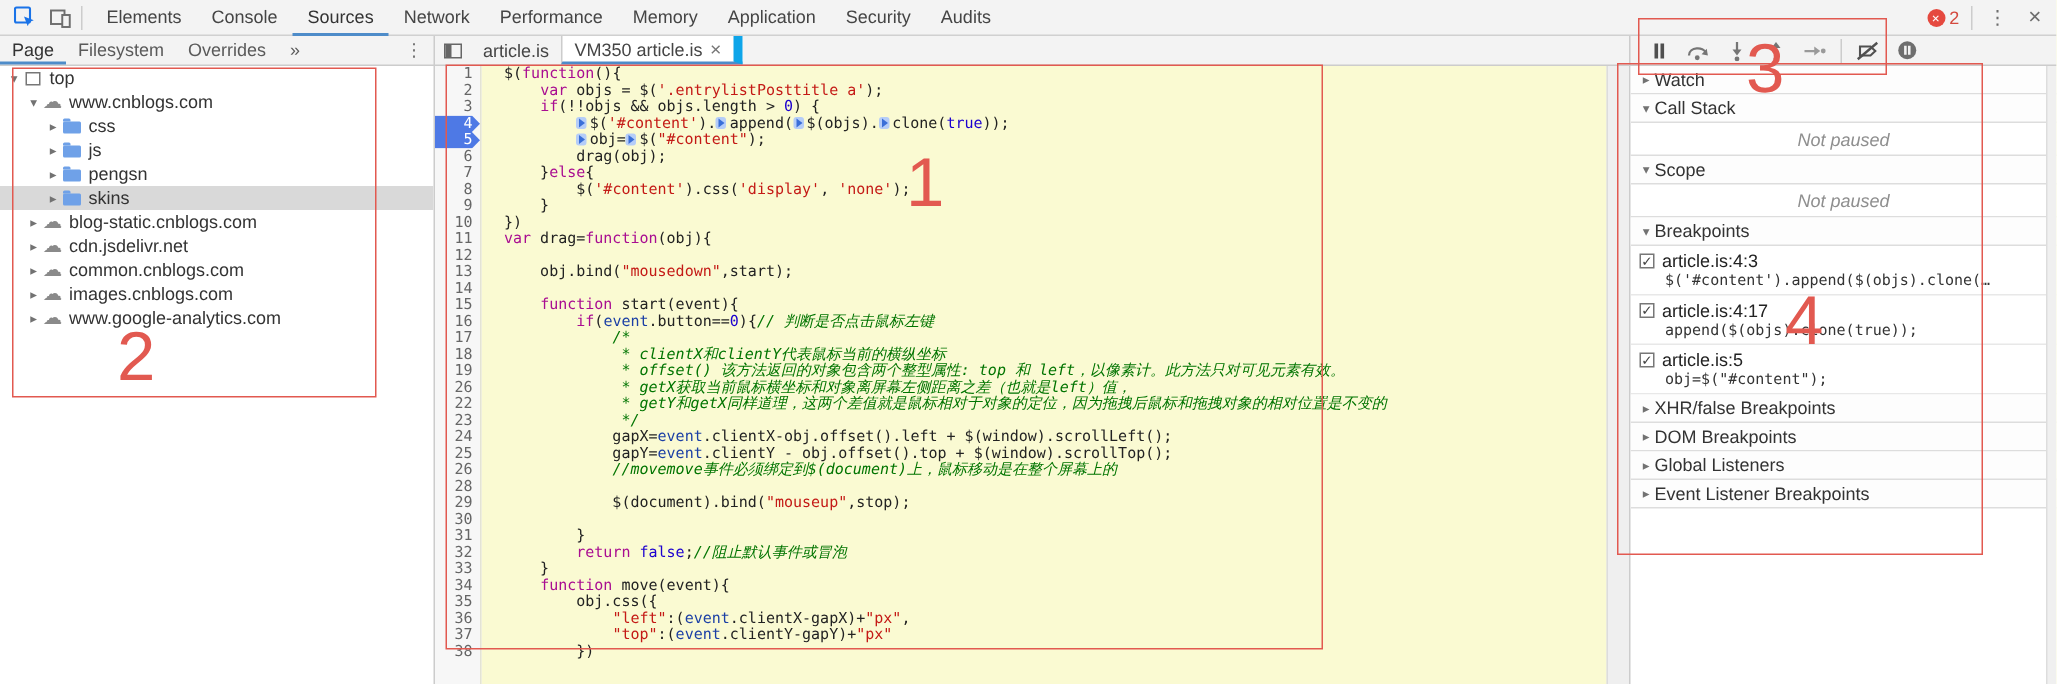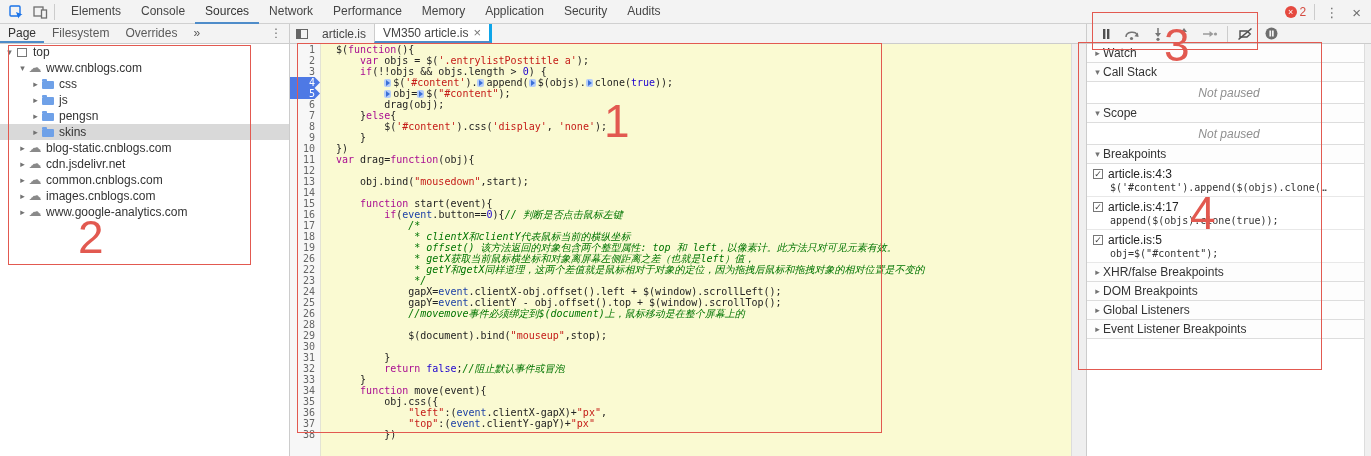--- a/index.html
+++ b/index.html
@@ -1,20 +1,20 @@
 <!DOCTYPE html>
 <html><head>
 <meta charset="utf-8">
 <style>
   * { margin:0; padding:0; box-sizing:border-box; }
   html,body { width:1371px; height:456px; overflow:hidden; }
   body { font-family:"Liberation Sans", sans-serif; font-size:12px; color:#333; background:#fff; position:relative; }
 
   
-  .main-bar { position:absolute; left:0; top:0; width:1371px; height:24px; background:#f3f3f3; border-bottom:1px solid #d0d0d0; display:flex; align-items:flex-start; }
+  .main-bar { position:absolute; left:0; top:0; width:1371px; height:24px; background:#f3f3f3; border-bottom:1px solid #d0d0d0; display:flex; align-items:center; }
   .tool-icons { display:flex; align-items:center; padding:0 4px; }
   .tool-btn { width:24px; height:22px; display:flex; align-items:center; justify-content:center; }
   .vdiv { width:1px; height:16px; background:#ccc; margin:4px 2px; }
   .main-tabs { display:flex; }
   .main-tab { padding:0 10px; line-height:22px; height:24px; color:#454545; border-bottom:2px solid transparent; cursor:default; }
   .main-tab.active { color:#333; border-bottom-color:#4e8cc9; }
   .main-bar-right { margin-left:auto; display:flex; align-items:center; padding-right:4px; }
   .err-badge { display:flex; align-items:center; gap:3px; margin-right:6px; }
   .err-circle { width:12px; height:12px; border-radius:50%; background:#e5493f; color:#fff; font-size:9px; line-height:12px; text-align:center; }
   .err-count { color:#d44a3f; }
@@ -25,21 +25,21 @@
   .row2 { position:absolute; left:0; top:24px; width:1371px; height:20px; display:flex; }
   .nav-header { width:290px; background:#f3f3f3; border-bottom:1px solid #ccc; border-right:1px solid #ccc; display:flex; align-items:stretch; }
   .nav-tab { padding:0 8px; line-height:18px; color:#5a5a5a; border-bottom:2px solid transparent; }
   .nav-tab.active { color:#333; border-bottom-color:#4e8cc9; }
   .nav-more { margin-left:auto; color:#6e6e6e; padding:0 7px; line-height:18px; }
   .tabstrip { flex:1; background:#f3f3f3; border-bottom:1px solid #ccc; display:flex; align-items:stretch; }
   .panel-toggle { width:24px; display:flex; align-items:center; justify-content:center; }
   .pt-icon { width:12px; height:10px; border:1px solid #666; position:relative; }
   .pt-icon::before { content:''; position:absolute; left:0; top:0; bottom:0; width:4px; background:#666; }
   .ed-tab { padding:0 8px; line-height:18px; color:#454545; display:flex; align-items:center; gap:5px; }
-  .ed-tab.active { background:#fff; border-left:1px solid #ccc; border-right:3px solid #0ea5e9; border-bottom:2px solid #4e8cc9; line-height:16px;text-align:right; }
+  .ed-tab.active { background:#fff; border-left:1px solid #ccc; border-right:6px solid #0ea5e9; border-bottom:2px solid #4e8cc9; line-height:16px;text-align:right; }
   .ed-tab .tx { color:#777; font-size:13px; }
   .dbg-toolbar { width:285px; background:#f3f3f3; border-bottom:1px solid #ccc; border-left:1px solid #ccc; display:flex; align-items:center; padding-left:8px; gap:4px; }
   .dbg-btn { width:22px; height:18px; display:flex; align-items:center; justify-content:center; }
 
   
   .navigator { position:absolute; left:0; top:44px; width:290px; bottom:0; background:#fff; border-right:1px solid #ccc; overflow:hidden; }
   .tree-row { height:16px; display:flex; align-items:center; white-space:nowrap; color:#333; }
   .tree-row.selected { background:#d9d9d9; }
   .twisty { width:11px; text-align:center; color:#727272; font-size:9px; flex:none; }
   .t-icon { flex:none; margin-right:4px; display:inline-flex; align-items:center; justify-content:center; width:14px; }

